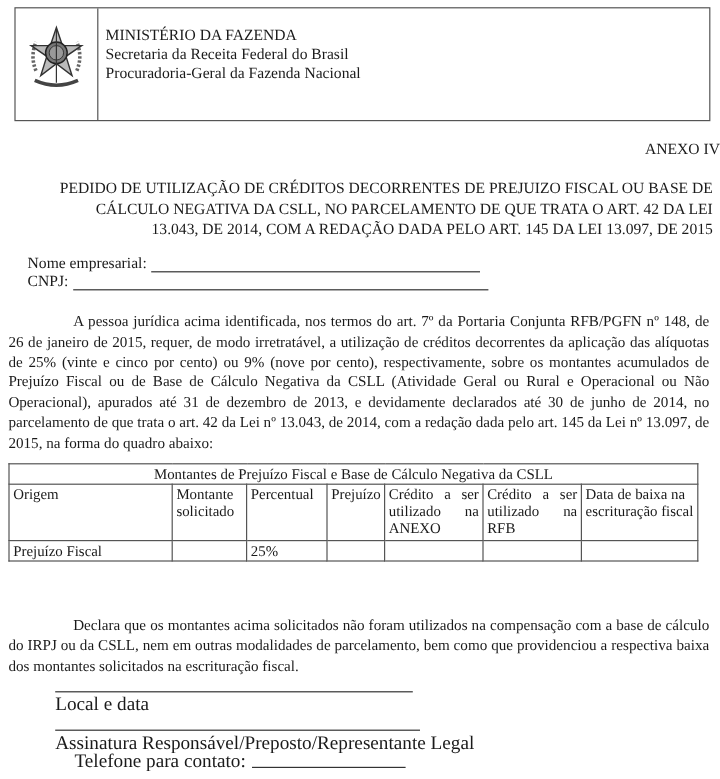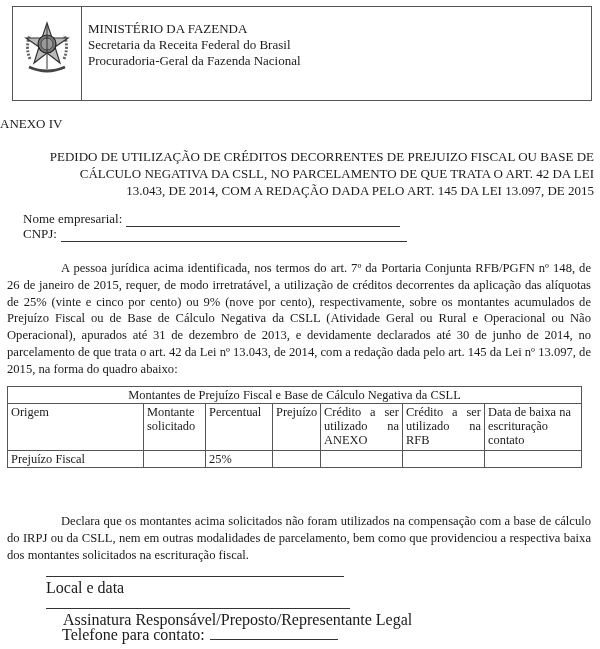--- a/index.html
+++ b/index.html
@@ -21,21 +21,21 @@
     border-right: 1.5px solid #555;
     display: flex; align-items: flex-start; justify-content: center;
     padding-top: 12px;
   }
   .header-text-cell {
     padding-left: 6px; padding-top: 14px;
     font-size: 13px; line-height: 16px;
   }
   .annex-title {
     position: absolute; left: 0; top: 117px; width: 600px;
-    text-align: left; font-size: 13px;
+    text-align: right; font-size: 13px;
   }
   .doc-title {
     position: absolute; left: 8px; top: 148px; width: 586px;
     text-align: right; font-size: 13px; line-height: 17px;
   }
   .field-line {
     position: absolute; left: 7px;
     font-size: 13px; display: flex; align-items: flex-end; margin-left: 16px;
   }
   .underline-blank {
@@ -123,38 +123,38 @@
       <tr style="height:17px;">
     <td colspan="7" class="caption">Montantes de Prejuízo Fiscal e Base de Cálculo Negativa da CSLL</td>
   </tr>
   <tr style="height:47px;">
     <td>Origem</td>
     <td>Montante solicitado</td>
     <td>Percentual</td>
     <td>Prejuízo</td>
     <td class="justify">Crédito a ser utilizado na ANEXO</td>
     <td class="justify">Crédito a ser utilizado na RFB</td>
-    <td>Data de baixa na escrituração contato</td>
+    <td>Data de baixa na escrituração fiscal</td>
   </tr>
   <tr style="height:16px;">
     <td>Prejuízo Fiscal</td>
     <td></td>
     <td>25%</td>
     <td></td>
     <td></td>
     <td></td>
     <td></td>
   </tr>
 </tbody>
   </table>
 
 <div class="para" style="top:513px;"><span class="indent"></span><span>Declara que os montantes acima solicitados não foram utilizados na compensação com a base de cálculo do IRPJ ou da CSLL, nem em outras modalidades de parcelamento, bem como que providenciou a respectiva baixa dos montantes solicitados na escrituração fiscal.</span></div>
 
 <div class="sig-line" style="left:46px; top:576px; width:298px;"></div>
 <div class="sig-label" style="left:46px; top:581px;">Local e data</div>
 
 <div class="sig-line" style="left:46px; top:608px; width:304px;"></div>
-<div class="sig-label" style="left:46px; top:613px;margin-left:17px;">Assinatura Responsável/Preposto/Representante Legal</div>
+<div class="sig-label" style="left:46px; top:613px;">Assinatura Responsável/Preposto/Representante Legal</div>
 
 <div class="sig-label" style="left:46px; top:628px; display:flex; margin-left:16px;">
   <span>Telefone para contato:</span>
   <span class="underline-blank" style="width:128px; margin-left:5px;"></span>
 </div>
 
 </body></html>

